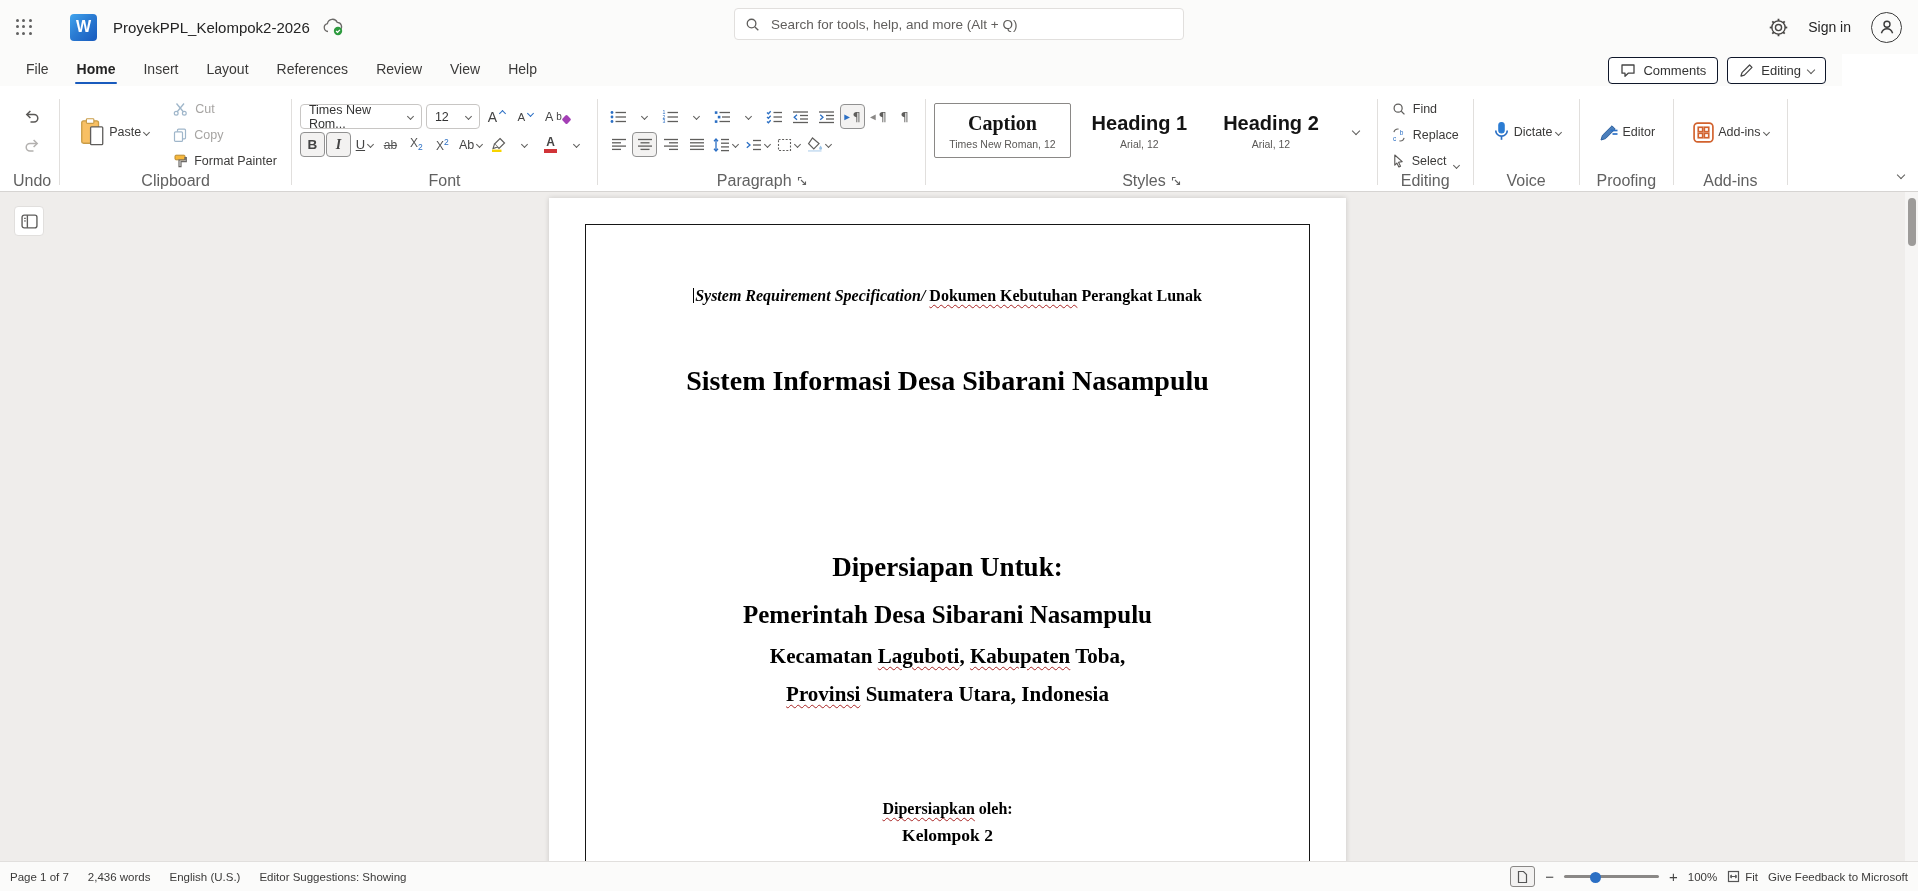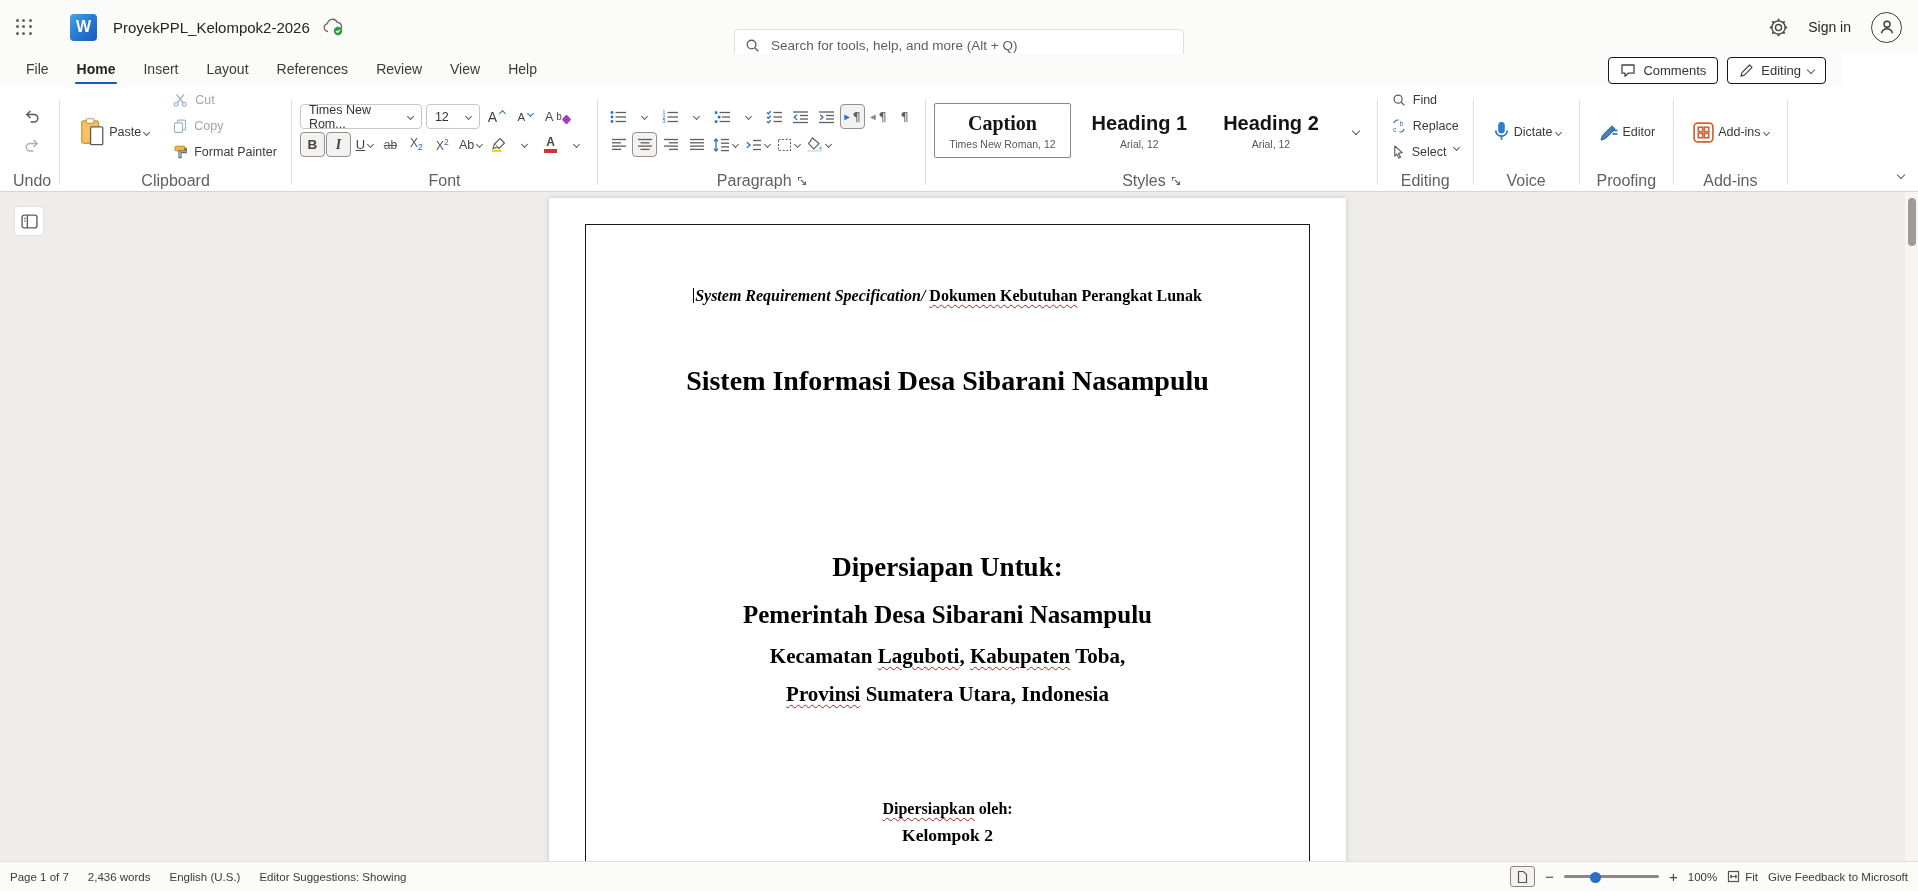--- a/index.html
+++ b/index.html
@@ -12,21 +12,21 @@
   .chev.tiny{width:5px;height:5px}
 
   
   .topbar{position:absolute;left:0;top:0;width:1918px;height:54px;background:#fbfbfa;display:flex;align-items:center}
   .launcher{width:48px;height:54px;display:flex;align-items:center;justify-content:center;cursor:pointer}
   .grid9{width:17px;height:17px;display:grid;grid-template-columns:repeat(3,1fr);gap:3.5px}
   .grid9 i{width:3px;height:3px;background:#616161;border-radius:50%}
   .wlogo{width:27px;height:27px;border-radius:4px;background:linear-gradient(135deg,#41a5ee 0%,#2b7cd3 45%,#185abd 100%);color:#fff;font-weight:bold;font-size:16px;display:flex;align-items:center;justify-content:center;margin-left:22px}
   .doctitle{font-size:15px;color:#242424;margin-left:16px}
   .cloudok{margin-left:12px}
-  .searchbox{position:absolute;left:734px;top:29px;width:450px;height:32px;border:1px solid #e1dfdd;background:#fff;border-radius:4px;display:flex;align-items:center;padding:0 10px;gap:9px}
+  .searchbox{position:absolute;left:734px;top:8px;width:450px;height:32px;border:1px solid #e1dfdd;background:#fff;border-radius:4px;display:flex;align-items:center;padding:0 10px;gap:9px}
   .searchbox input{border:none;outline:none;flex:1;font-size:13.5px;color:#323130;background:transparent;font-family:"Liberation Sans",sans-serif}
   .searchbox input::placeholder{color:#605e5c}
   .topright{position:absolute;right:16px;top:0;height:54px;display:flex;align-items:center;gap:20px}
   .signin{font-size:14px;color:#242424;cursor:pointer}
   .avatar{width:31px;height:31px;border:1.6px solid #3b3b3b;border-radius:50%;display:flex;align-items:center;justify-content:center}
 
   
   .menubar{position:absolute;left:0;top:54px;width:1842px;height:32px;background:#fbfbfa;display:flex;align-items:center;padding-left:12px}
   .mtab{padding:0 14px;font-size:14px;color:#3b3a39;height:32px;line-height:31px;position:relative;cursor:pointer}
   .mtab.active{font-weight:700;color:#242424}
@@ -37,21 +37,21 @@
   
   .ribbon{position:absolute;left:0;top:86px;width:1918px;height:106px;background:#fff;border-bottom:1px solid #d6d4d2;display:flex;padding:5px 8px 0 8px}
   .rgroup{display:flex;flex-direction:column;align-items:center;padding:0 5px}
   .gcontent{flex:1;display:flex;align-items:center}
   .gcol{display:flex;flex-direction:column;justify-content:center;gap:3px}
   .grow{display:flex;align-items:center;gap:1px}
   .glabel{height:21px;font-size:16px;color:#616161;display:flex;align-items:center;gap:5px;justify-content:flex-end}
   .gdivider{width:1px;background:#e1dfdd;margin:8px 3px 6px 3px}
   .ibtn{min-width:25px;height:25px;display:flex;align-items:center;justify-content:center;border-radius:4px;font-size:13px;color:#444;gap:3px;padding:0 2px;cursor:pointer;border:1px solid transparent}
   .ibtn.toggled{border:1px solid #919191;background:#f3f2f1}
-  .smallbtn{display:flex;align-items:flex-start;gap:7px;height:23px;padding:0 6px;font-size:12.5px;color:#3b3a39;border-radius:4px;cursor:pointer;white-space:nowrap}
+  .smallbtn{display:flex;align-items:flex-end;gap:7px;height:23px;padding:0 6px;font-size:12.5px;color:#3b3a39;border-radius:4px;cursor:pointer;white-space:nowrap}
   .smallbtn.disabled{color:#a6a4a2;cursor:default}
   .bigbtn{display:flex;flex-direction:row;align-items:center;gap:3px;padding:3px 10px 0 10px;font-size:12.5px;color:#3b3a39;cursor:pointer}
   .select{height:25px;border:1px solid #c8c6c4;border-radius:4px;display:flex;align-items:center;padding:0 8px;font-size:12.5px;color:#333;gap:9px;background:#fff;cursor:pointer;justify-content:space-between}
   .bld{font-weight:bold;font-size:13.5px}
   .ital{font-family:"Liberation Serif",serif;font-style:italic;font-weight:bold;font-size:14px}
   .undl{text-decoration:underline;font-size:13px}
   .strk{text-decoration:line-through;font-size:12px;color:#555}
   .subsup{font-size:12px;color:#555}
   .subsup sub,.subsup sup{color:#2b6fc4;font-size:8.5px}
   .fclr{display:flex;flex-direction:column;align-items:center;line-height:1}

